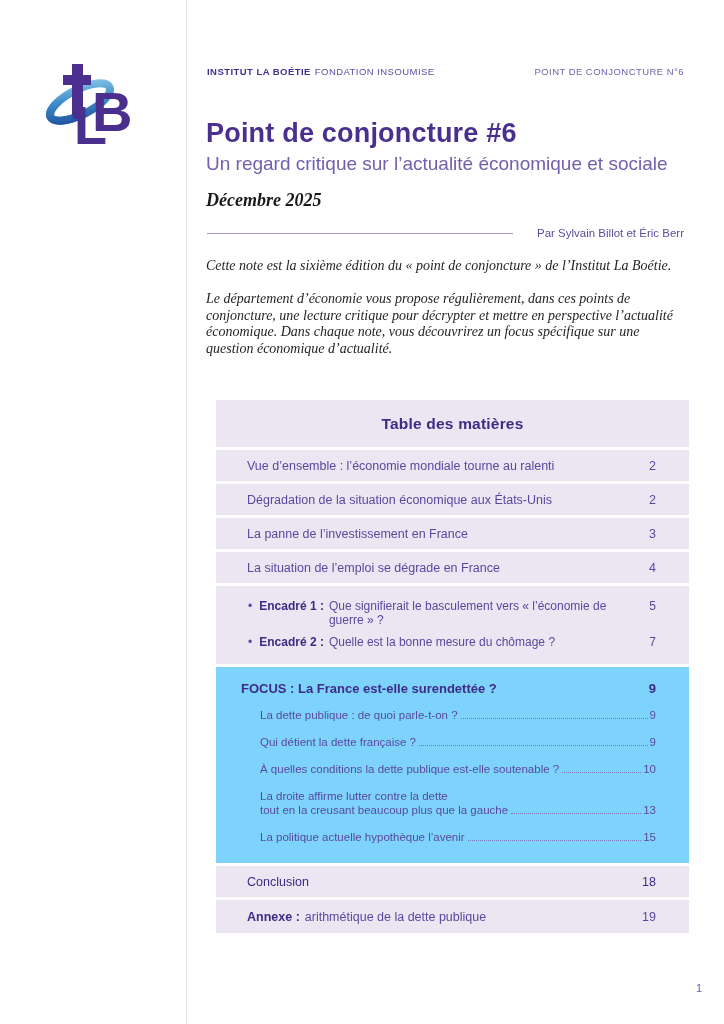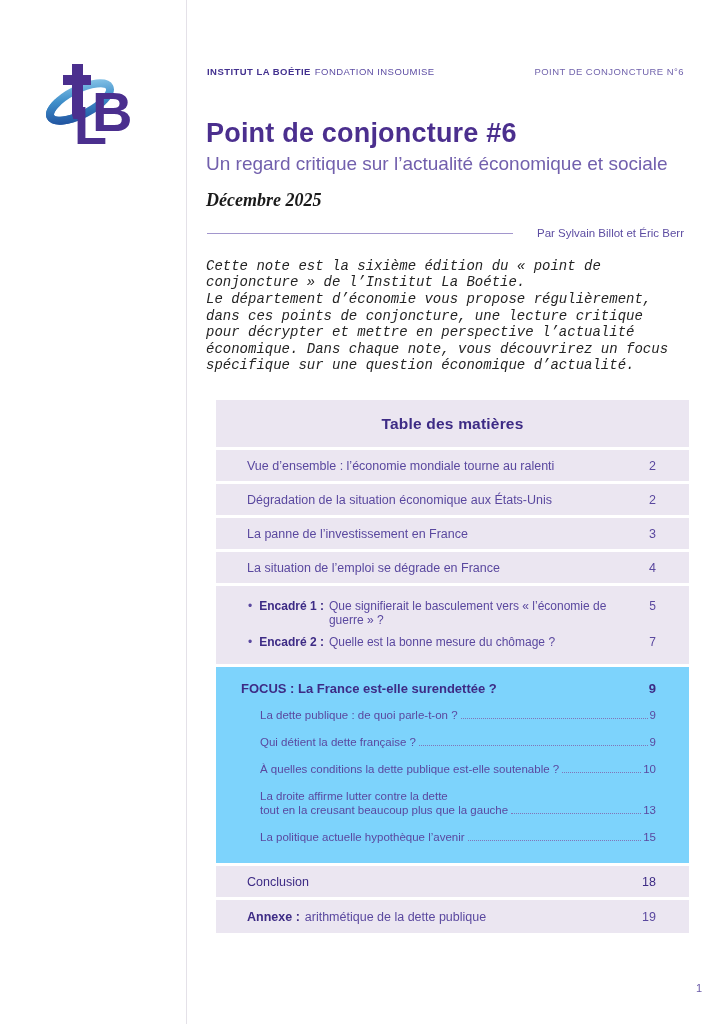--- a/index.html
+++ b/index.html
@@ -28,21 +28,21 @@
   .subtitle { position:absolute; left:206px; top:153px; font-size:19px; color:#7260ad; }
   .date     { position:absolute; left:206px; top:190px; font-family:"Liberation Serif", serif; font-style:italic; font-weight:600; font-size:18px; color:#1a1a1a; }
 
   .byline { position:absolute; left:207px; right:40px; top:227px; display:flex; align-items:center;gap:16px; }
   .byline .rule { flex:1; height:1px; background:#a296cd; }
   .byline .who  { margin-left:8px; font-size:11.5px; color:#5d4da2; white-space:nowrap; }
 
   
   .lead, .bodytext {
     position:absolute; left:206px; width:476px;
-    font-family:Liberation Mono, monospace; font-style:italic;
+    font-family:Liberation Serif, serif; font-style:italic;
     color:#242424;
   }
   .lead { top:258px; font-size:14px; }
   .bodytext { top:291px; font-size:14px; line-height:16.5px; }
 
   
   .toc { position:absolute; left:216px; top:400px; width:473px; }
   .row { background:#ebe6f1; margin-bottom:3px; }
   .toc-title-row { height:47px; display:flex; align-items:center; justify-content:center;
                    font-size:15.5px; font-weight:bold; color:#3d2b85; letter-spacing:0.2px; }

